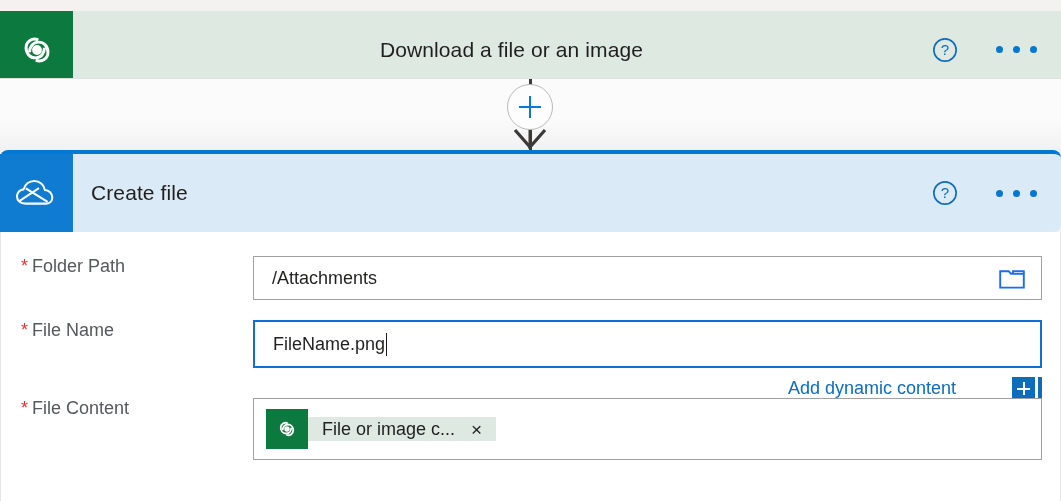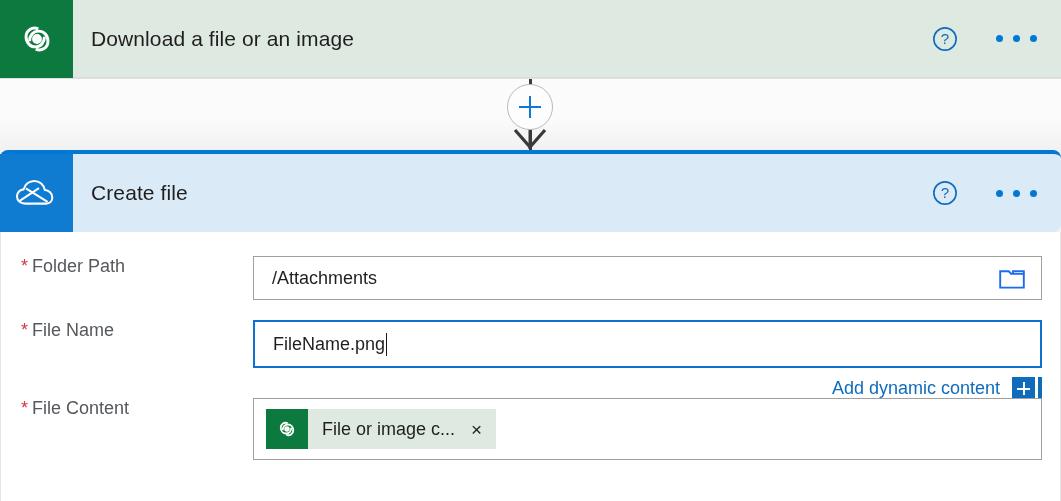--- a/index.html
+++ b/index.html
@@ -34,21 +34,21 @@
   }
   .hdr-actions{
     display:flex;align-items:center;gap:38px;
     padding-right:24px;
   }
   .help-icon{width:26px;height:26px;display:block;}
   .ellipsis{display:flex;align-items:center;gap:10px;}
   .ellipsis i{width:7px;height:7px;border-radius:50%;background:#0078d4;display:block;}
 
   
-  #card-download{top:0;}
+  #card-download{top:11px;text-align:center;}
   #card-download .card-header{background:#dde9e1;border-bottom:1px solid #d9d9d9;}
   #card-download .tile{background:#0c7a3e;}
 
   
   .connector{
     position:absolute;left:0;top:78px;width:1061px;height:72px;
     background:linear-gradient(180deg,#fbfbfb 0%,#fbfbfb 55%,#f1f1f1 100%);
     border-top:1px solid #e1e1e1;
     border-bottom:0;
   }
@@ -108,21 +108,21 @@
   .text-input.focused{border:2px solid #0f6fd4;height:48px;}
   .caret{
     display:inline-block;width:1px;height:23px;background:#1b1a19;margin-left:1px;
     vertical-align:middle;
   }
   .folder-icon{position:absolute;right:16px;top:50%;transform:translateY(-50%);width:26px;height:22px;}
 
   
   .dyn-row{
     position:absolute;left:0;width:1061px;display:flex;justify-content:flex-end;
-    align-items:center;padding-right:20px;box-sizing:border-box;
+    align-items:center;padding-right:20px;box-sizing:border-box;gap:44px;
   }
   .dyn-link{
     font-size:18px;color:#0f6cbd;cursor:pointer;white-space:nowrap;
   }
   .dyn-btn{
     margin-left:12px;display:flex;align-items:center;
   }
   .dyn-square{
     width:23px;height:23px;background:#0f6cbd;position:relative;display:block;
   }
@@ -131,21 +131,21 @@
   .dyn-square:after{top:11px;left:5px;height:2px;width:13px;}
   .dyn-bar{width:4px;height:23px;background:#0f6cbd;margin-left:3px;display:block;}
 
   
   .token-box{
     box-sizing:border-box;width:100%;height:62px;
     border:1px solid #a0a0a0;background:#ffffff;
     display:flex;align-items:center;padding:0 12px;
   }
   .token{
-    display:flex;align-items:center;height:40px;background:#dde9e1;
+    display:flex;align-items:center;height:24px;background:#dde9e1;
     max-width:270px;
   }
   .token-icon{
     width:42px;height:40px;flex:0 0 42px;background:#0c7a3e;
     display:flex;align-items:center;justify-content:center;
   }
   .token-text{
     font-size:18px;color:#201f1e;padding:0 14px;white-space:nowrap;
     overflow:hidden;text-overflow:ellipsis;
   }

